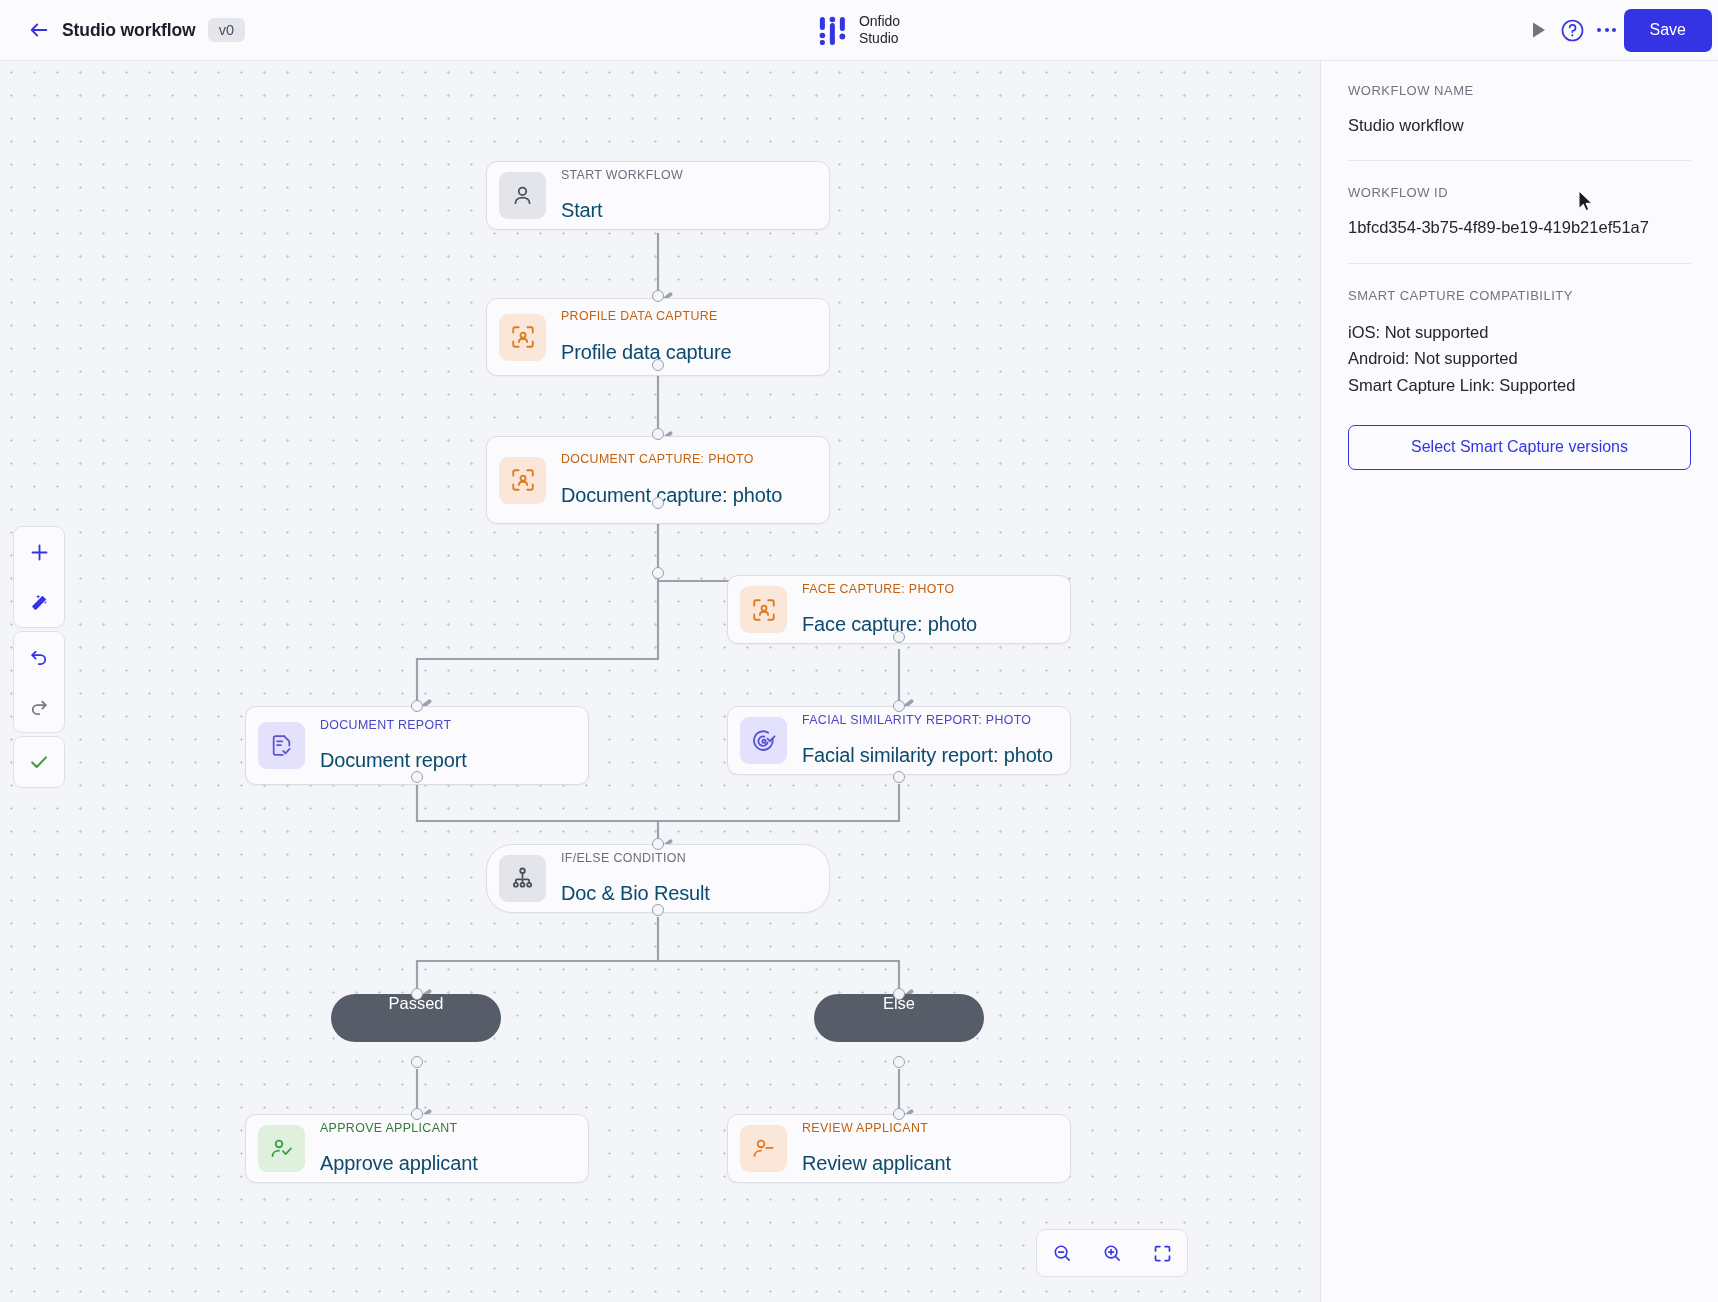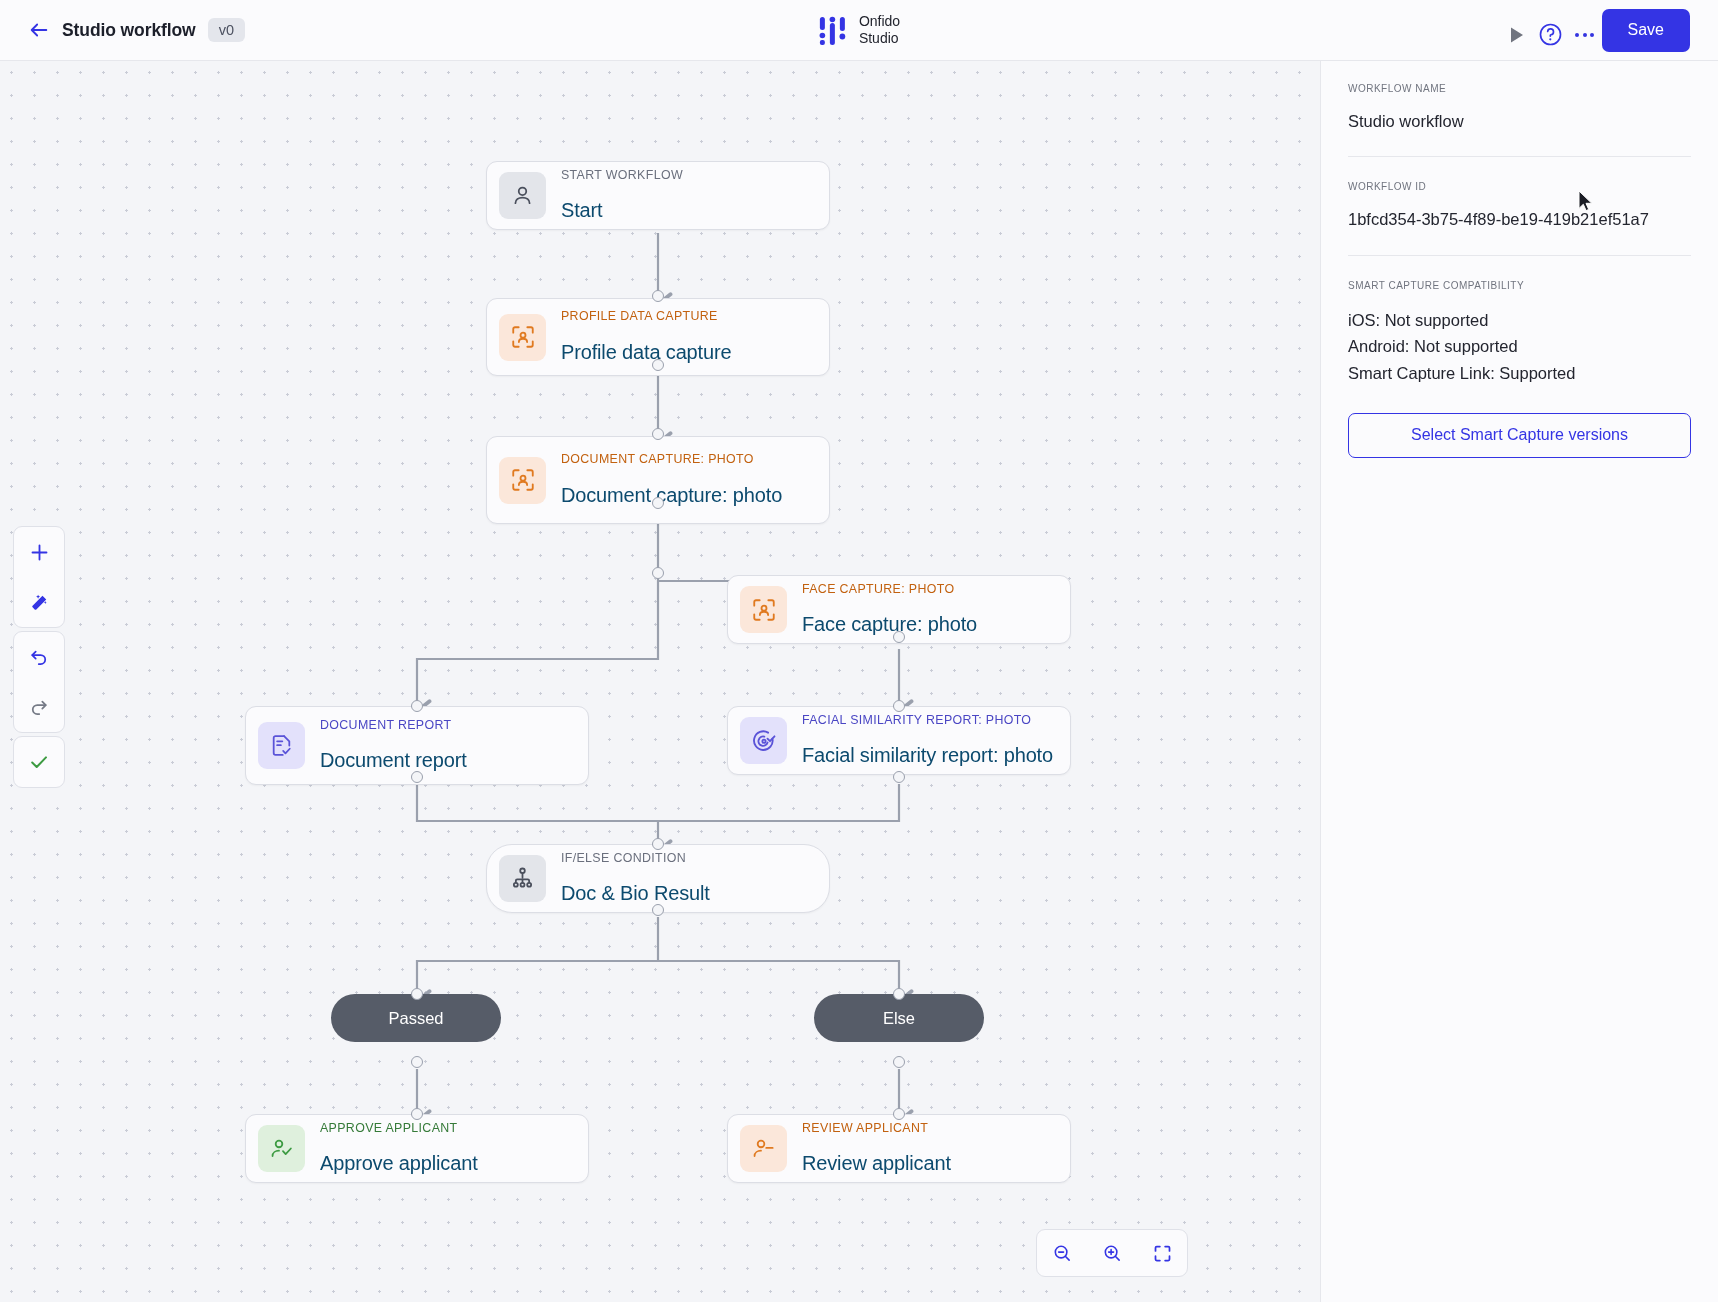--- a/index.html
+++ b/index.html
@@ -36,22 +36,22 @@
     border-radius: 6px; font-size: 14.5px; line-height: 1;
   }
   .brand {
     position: absolute; left: 50%; transform: translateX(-50%);
     display: flex; align-items: center; gap: 11px;
   }
   .brand-name {
     font-size: 14px; line-height: 1.22; color: #22242e; white-space: pre-line;
   }
   .topbar-right {
-    margin-left: auto; display: flex; align-items: flex-end; 
-    margin-right: 28px;
+    margin-left: auto; display: flex; align-items: center; 
+    margin-right: 6px;
   }
   .icon-btn {
     width: 34px; height: 34px; border: none; background: transparent;
     display: flex; align-items: center; justify-content: center; cursor: pointer;
     border-radius: 6px;
   }
   .dots { display: flex; gap: 3.5px; align-items: center; }
   .dots i { width: 4px; height: 4px; border-radius: 50%; background: #3535e0; display: block; }
   .save-btn {
     background: #3434e4; color: #fff; border: none; cursor: pointer;
@@ -97,21 +97,21 @@
   .t-purple .node-ico { background: #e3e1fb; }
   .t-purple .node-cat { color: #4a46c4; }
   .t-green .node-ico { background: #dff0dd; }
   .t-green .node-cat { color: #357a38; }
 
   
   .pill {
     position: absolute;
     background: #565c68;
     border-radius: 24px;
-    display: flex; align-items: center; justify-content: center;
+    display: flex; align-items: flex-start; justify-content: center;
     color: #ffffff; font-size: 16.5px;
   }
 
   
   .port {
     position: absolute; width: 12px; height: 12px; border-radius: 50%;
     background: #f4f5f8; border: 1.8px solid #9aa0ad; z-index: 3;
   }
 
   
@@ -139,21 +139,21 @@
 
   
   .panel {
     position: absolute; top: 61px; right: 0;
     width: 398px; height: 1241px;
     background: #fbfbfd;
     border-left: 1px solid #e6e7ec;
     padding: 22px 27px 0 27px;
   }
   .p-label {
-    font-size: 10px; color: #70747f; letter-spacing: 0.5px;
+    font-size: 13px; color: #70747f; letter-spacing: 0.5px;
     text-transform: uppercase; margin-bottom: 16px;
   }
   .p-value { font-size: 16.5px; color: #23252f; line-height: 1.35; }
   .p-sep { height: 1px; background: #e6e7ec; margin: 24px 0 24px 0; }
   .p-line { font-size: 16.5px; color: #23252f; line-height: 1.62; }
   .p-btn {
     margin-top: 26px; width: 100%; height: 45px;
     background: #fbfbfd; border: 1px solid #3434e4; border-radius: 7px;
     color: #3434e4; font-size: 16px; cursor: pointer; font-family: inherit;
   }

